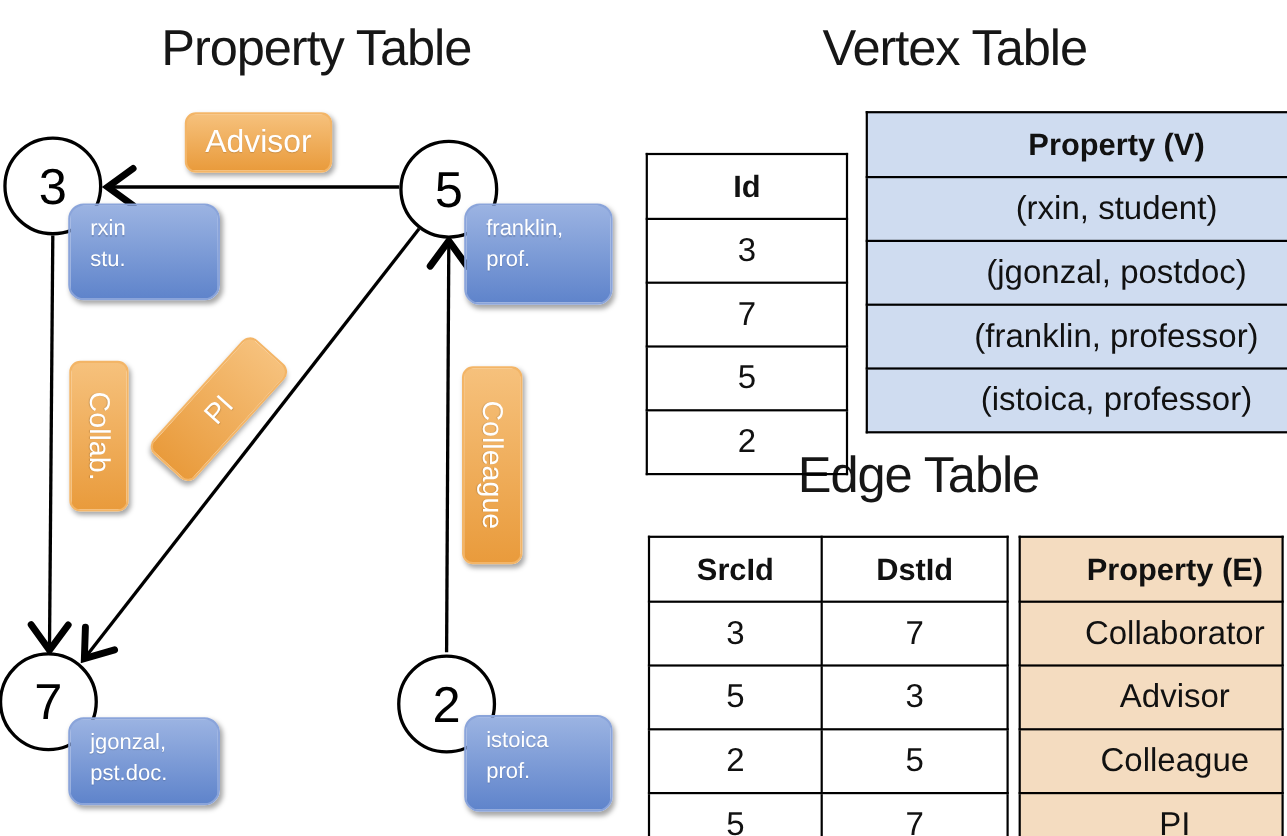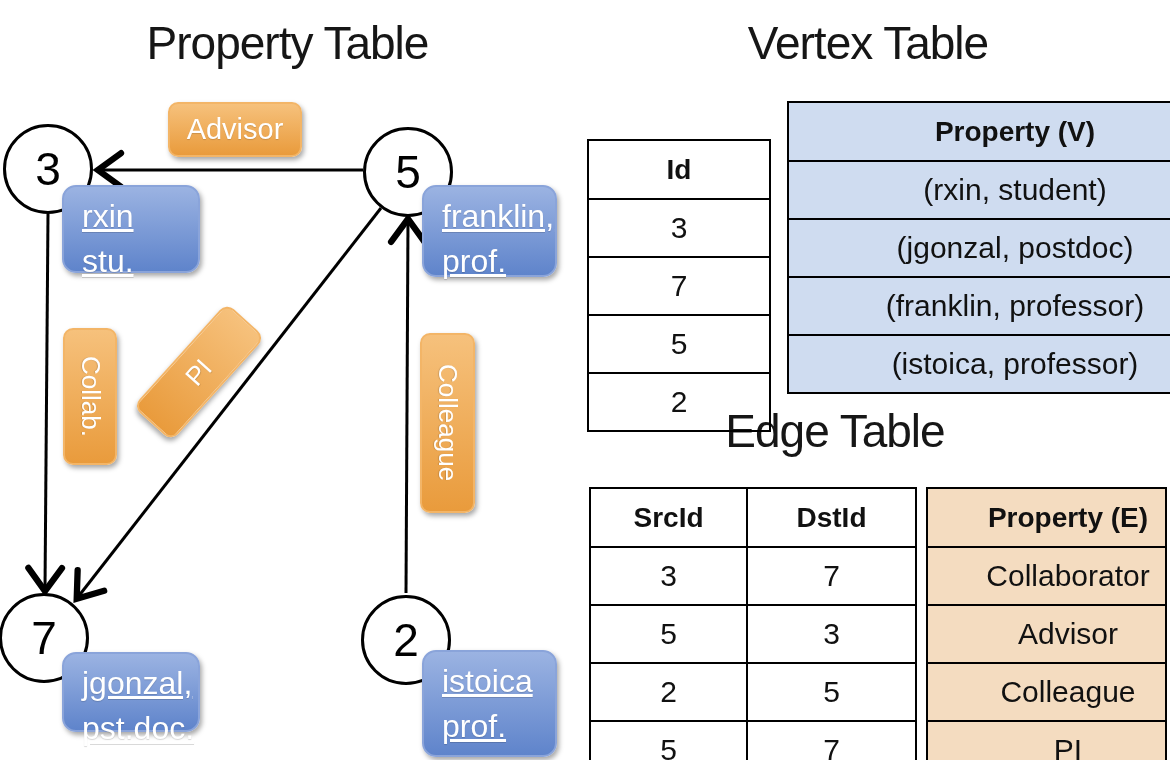--- a/index.html
+++ b/index.html
@@ -15,23 +15,22 @@
   .node{
     position:absolute;width:90px;height:90px;border-radius:50%;
     border:3.5px solid #000;background:#fff;display:flex;align-items:center;justify-content:center;
     font-size:46px;font-weight:300;color:#000;box-sizing:border-box;
   }
   .card{
     position:absolute;border-radius:14px;color:#fff;
     background:linear-gradient(180deg,var(--vertex_card_bg_top,#9bb3e2),var(--vertex_card_bg_bottom,#5f84cb));
     border:2px solid var(--vertex_card_border,#8aa4da);
     box-shadow:2px 3px 5px rgba(0,0,0,0.35);
-    font-size:32px;line-height:1.42;padding:7px 2px 0 18px;box-sizing:border-box;
+    font-size:20px;line-height:1.42;padding:7px 2px 0 18px;box-sizing:border-box;
     text-shadow:0 1px 1px rgba(0,0,0,0.15);
-    text-decoration:underline;
   }
   .elabel{
     position:absolute;border-radius:10px;color:#fff;
     background:linear-gradient(180deg,var(--edge_label_bg_top,#f6c17c),var(--edge_label_bg_bottom,#e99b3c));
     border:2px solid var(--edge_label_border,#f3b567);
     box-shadow:2px 3px 5px rgba(0,0,0,0.35);
     display:flex;align-items:center;justify-content:center;
     font-size:29px;box-sizing:border-box;text-shadow:0 1px 1px rgba(0,0,0,0.15);
   }
   .elabel.vert{writing-mode:vertical-rl;font-size:26px;}
@@ -82,21 +81,21 @@
     <div>stu.</div>
   </div>
   <div class="card" style="left:422px;top:185px;width:135px;height:92px;">
     <div>franklin,</div>
     <div>prof.</div>
   </div>
   <div class="card" style="left:62px;top:652px;width:138px;height:80px;">
     <div>jgonzal,</div>
     <div>pst.doc.</div>
   </div>
-  <div class="card" style="left:422px;top:650px;width:135px;height:107px;">
+  <div class="card" style="left:422px;top:650px;width:135px;height:88px;">
     <div>istoica</div>
     <div>prof.</div>
   </div>
 
   <table style="left:587px;top:101px;width:184px;margin-top:38px;">
     <tbody>
         <tr>
           <th>Id</th>
         </tr>
     <tr>

